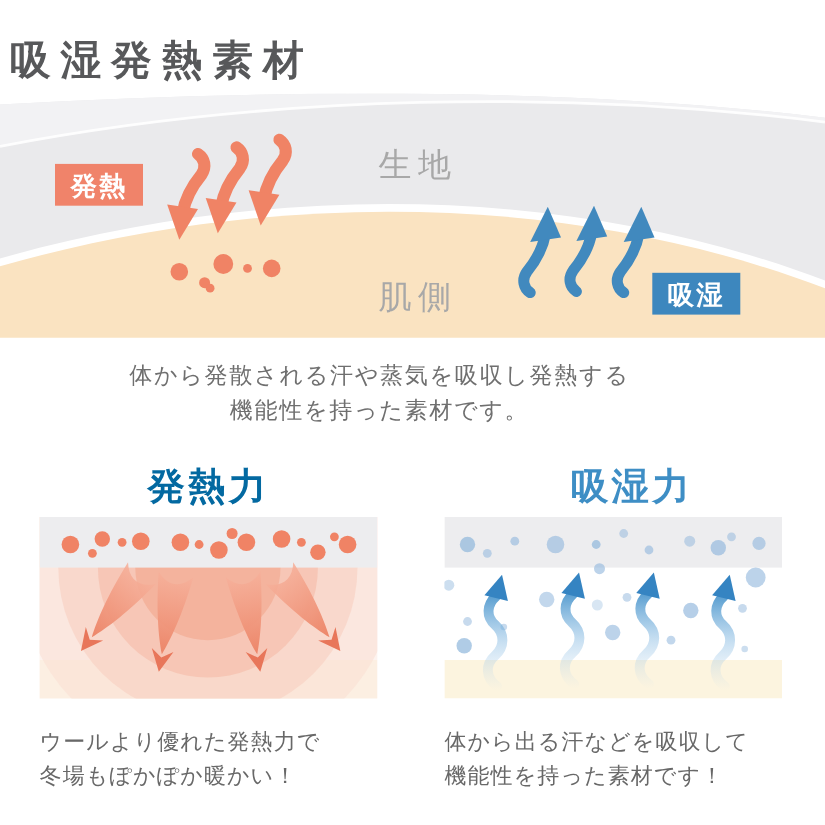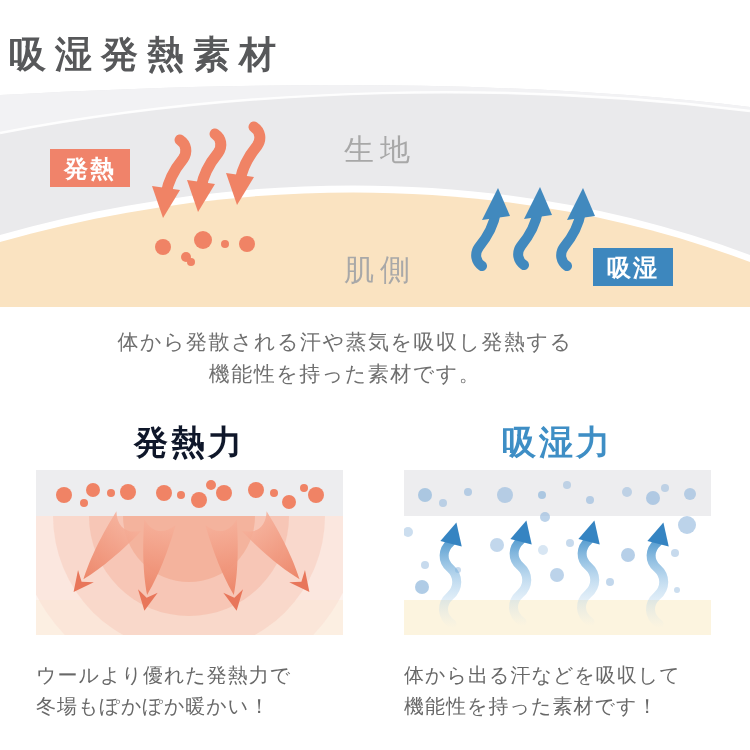--- a/index.html
+++ b/index.html
@@ -13,22 +13,22 @@
   }
   .top-diagram{position:absolute;left:0;top:85px;width:750px;height:232px;}
   .desc{
     position:absolute;top:326px;left:0;width:690px;text-align:center;
     font-size:21px;line-height:32px;color:#6F6F6F;letter-spacing:1.5px;
   }
   .sec-title{
     position:absolute;top:420px;width:307px;text-align:center;
     font-size:34px;font-weight:700;letter-spacing:3px;
   }
-  .sec-title.heat{left:36px;color:#0f172a;}
-  .sec-title.absorb{left:404px;color:#3E8EC5;text-align:center;}
+  .sec-title.heat{left:36px;color:#0369a1;}
+  .sec-title.absorb{left:421px;color:#3E8EC5;text-align:center;}
   .panel{position:absolute;top:470px;width:307px;height:165px;}
   .panel.heat{left:36px;}
   .panel.absorb{left:404px;}
   .caption{
     position:absolute;top:660px;width:307px;text-align:left;
     font-size:20px;line-height:31px;color:#686868;letter-spacing:1px;
   }
   .caption.heat{left:36px;}
   .caption.absorb{left:404px;}
   svg{display:block;}

